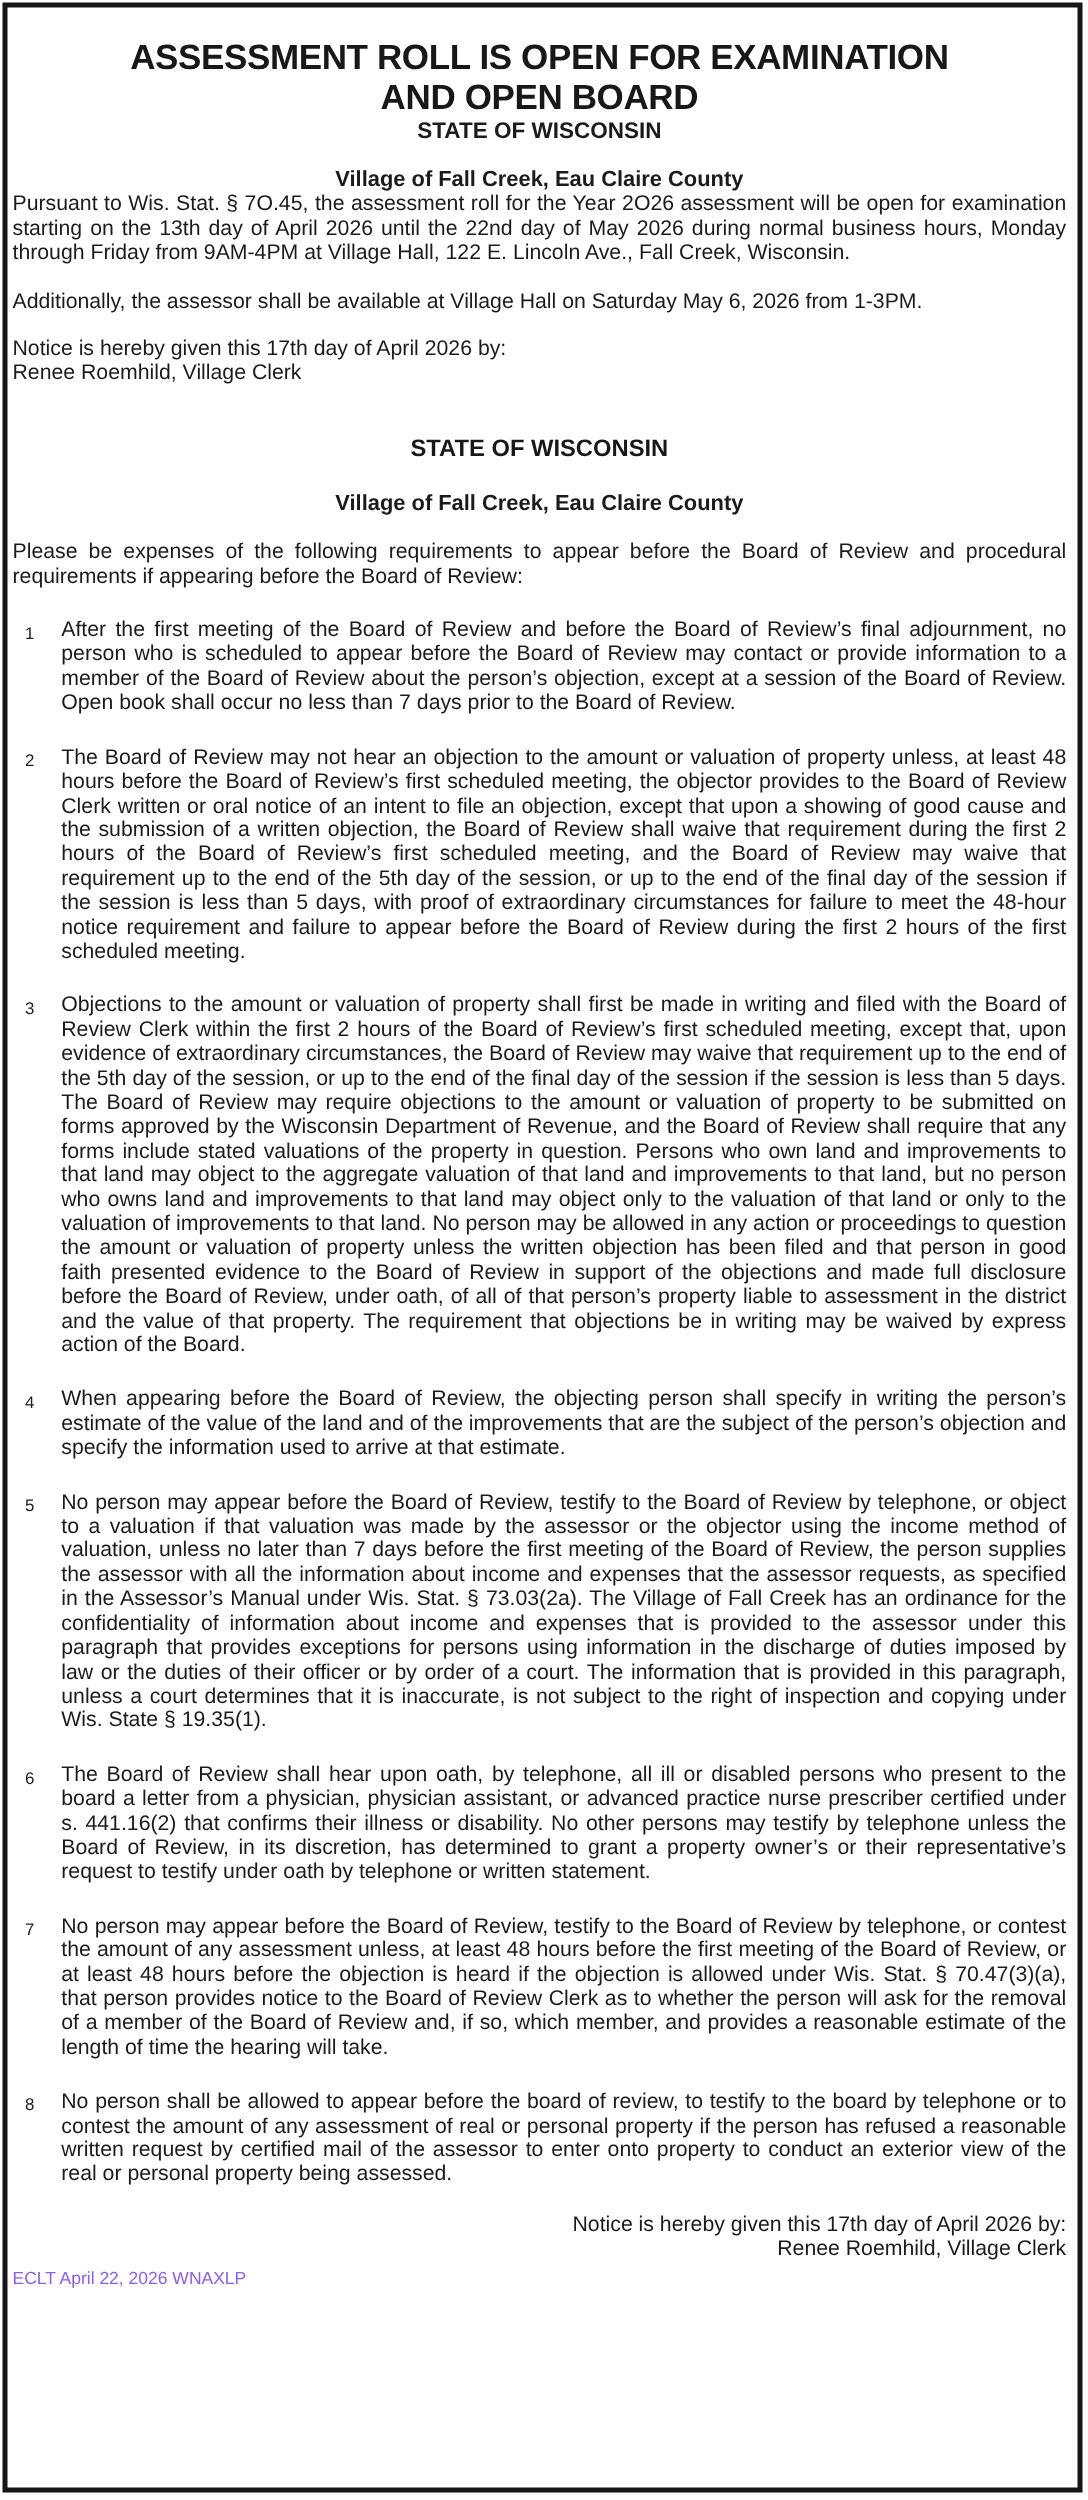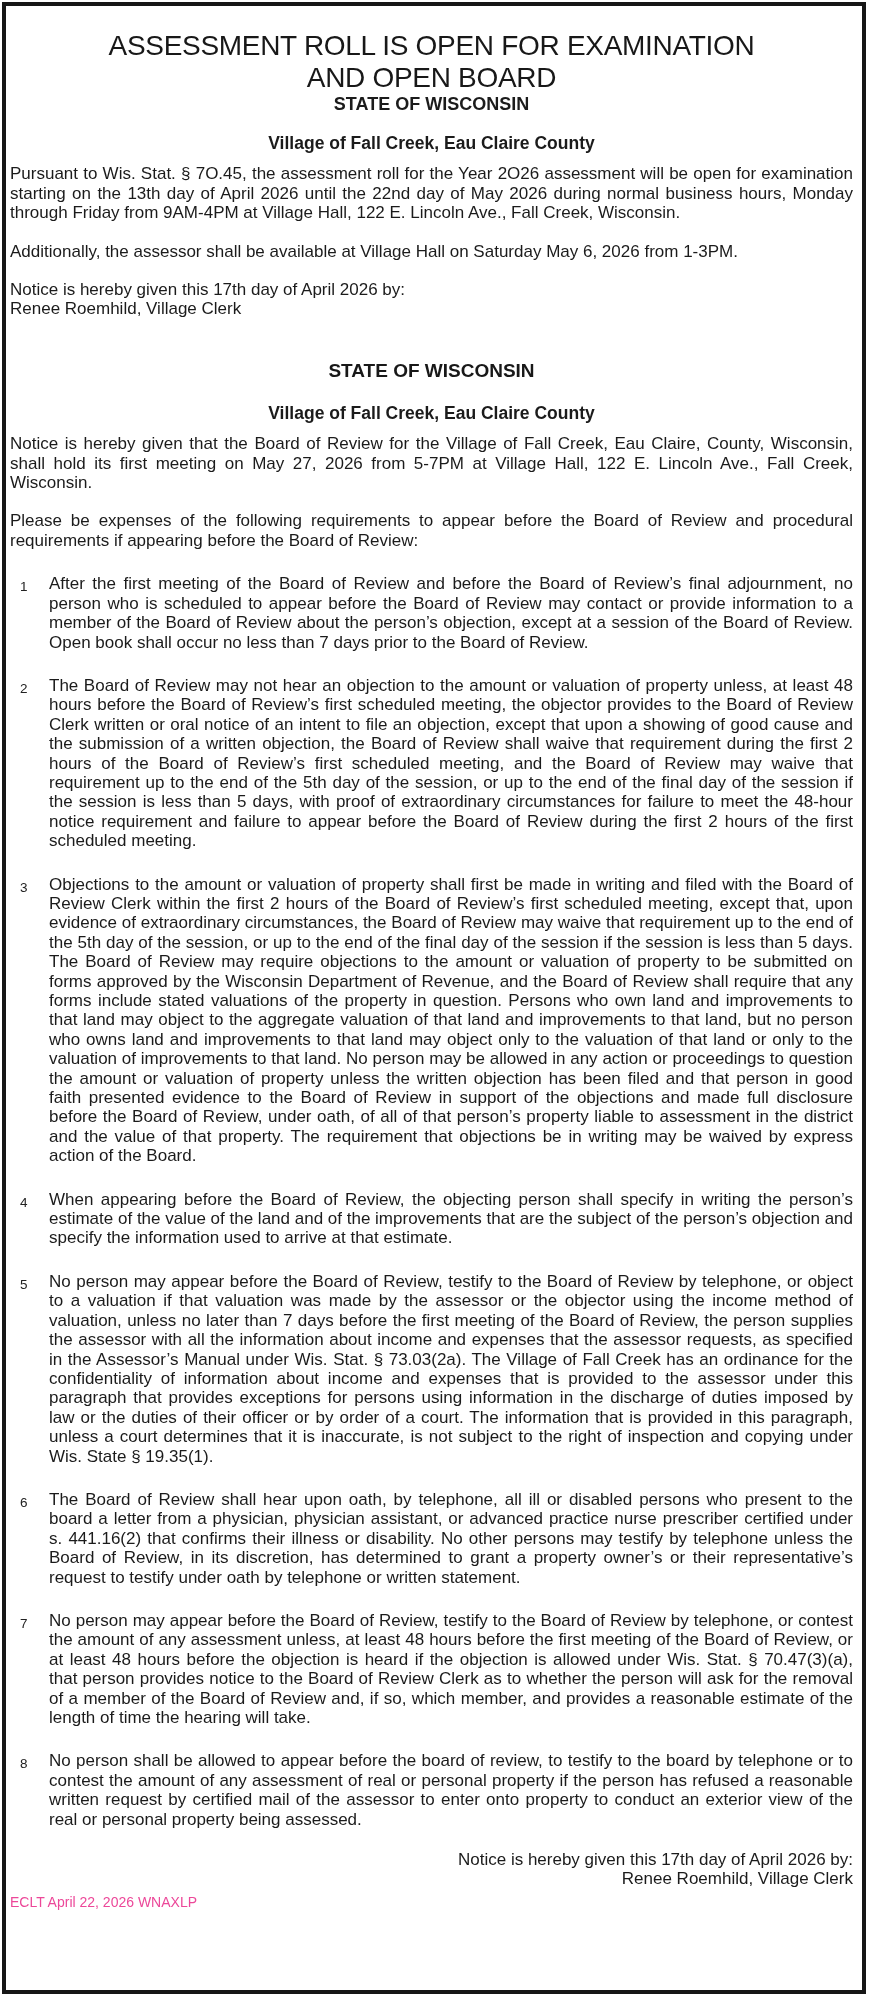--- a/index.html
+++ b/index.html
@@ -22,39 +22,39 @@
   .content {
     padding: 24px 9px 0 4px;
     font-size: 17px;
     line-height: 19.4px;
   }
   h1 {
     margin: 0;
     text-align: center;
     font-size: 28px;
     line-height: 32px;
-    font-weight: normal;
+    font-weight: bold;
     letter-spacing: -0.3px;
     color: #181818;
   }
   .h1sub {
     text-align: center;
     font-size: 18px;
     line-height: 21px;
     font-weight: bold;
     margin: 0;
   }
   p { margin: 19px 0; text-align: justify; }
   p.org {
     font-weight: bold;
     margin: 19px 0 0 0;
     text-align: center;
     font-size: 17.5px;
   }
-  p.after-org { margin-top: 11px; }
+  p.after-org { margin-top: 0; }
   p.line { margin: 0; text-align: left; }
   p.line-first { margin: 19px 0 0 0; text-align: left; }
   h2 {
     margin: 15px 0 21px 0;
     text-align: center;
     font-size: 20px;
     line-height: 24px;
     font-weight: bold;
     color: #181818;
   }
@@ -70,21 +70,21 @@
     font-size: 13.5px;
     color: #222;
   }
   ol.items .itext { flex: 1; text-align: justify; }
   .closing { margin-top: 21px; text-align: right; }
   .footer {
     margin-top: 5px;
     font-size: 14px;
     line-height: 16px;
     text-align: left;
-    color: #ec4899;
+    color: #8b5cf6;
   }
 </style>
 </head>
 <body>
 
 <div class="sheet">
   <div class="content">
 
     <h1>
       <span>ASSESSMENT ROLL IS OPEN FOR EXAMINATION</span><br>
@@ -97,21 +97,20 @@
     <p>Additionally, the assessor shall be available at Village Hall on Saturday May 6, 2026 from 1-3PM.</p>
     <p class="line-first">Notice is hereby given this 17th day of April 2026 by:</p>
     <p class="line">Renee Roemhild, Village Clerk</p>
 
     <h2>
       <br>
       <span class="sub">STATE OF WISCONSIN</span>
     </h2>
 
     <p class="org">Village of Fall Creek, Eau Claire County</p>
-    <p class="after-org">Notice is hereby given that the Board of Review for the Village of Fall Creek, Eau Claire, County, Wisconsin, shall hold its first meeting on May 27, 2026 from 5-7PM at Village Hall, 122 E. Lincoln Ave., Fall Creek, Wisconsin.</p>
     <p>Please be expenses of the following requirements to appear before the Board of Review and procedural requirements if appearing before the Board of Review:</p>
 
     <ol class="items">
       <li>
         <span class="num">1</span>
         <div class="itext">After the first meeting of the Board of Review and before the Board of Review’s final adjournment, no person who is scheduled to appear before the Board of Review may contact or provide information to a member of the Board of Review about the person’s objection, except at a session of the Board of Review. Open book shall occur no less than 7 days prior to the Board of Review.</div>
       </li>
       <li>
         <span class="num">2</span>
         <div class="itext">The Board of Review may not hear an objection to the amount or valuation of property unless, at least 48 hours before the Board of Review’s first scheduled meeting, the objector provides to the Board of Review Clerk written or oral notice of an intent to file an objection, except that upon a showing of good cause and the submission of a written objection, the Board of Review shall waive that requirement during the first 2 hours of the Board of Review’s first scheduled meeting, and the Board of Review may waive that requirement up to the end of the 5th day of the session, or up to the end of the final day of the session if the session is less than 5 days, with proof of extraordinary circumstances for failure to meet the 48-hour notice requirement and failure to appear before the Board of Review during the first 2 hours of the first scheduled meeting.</div>

